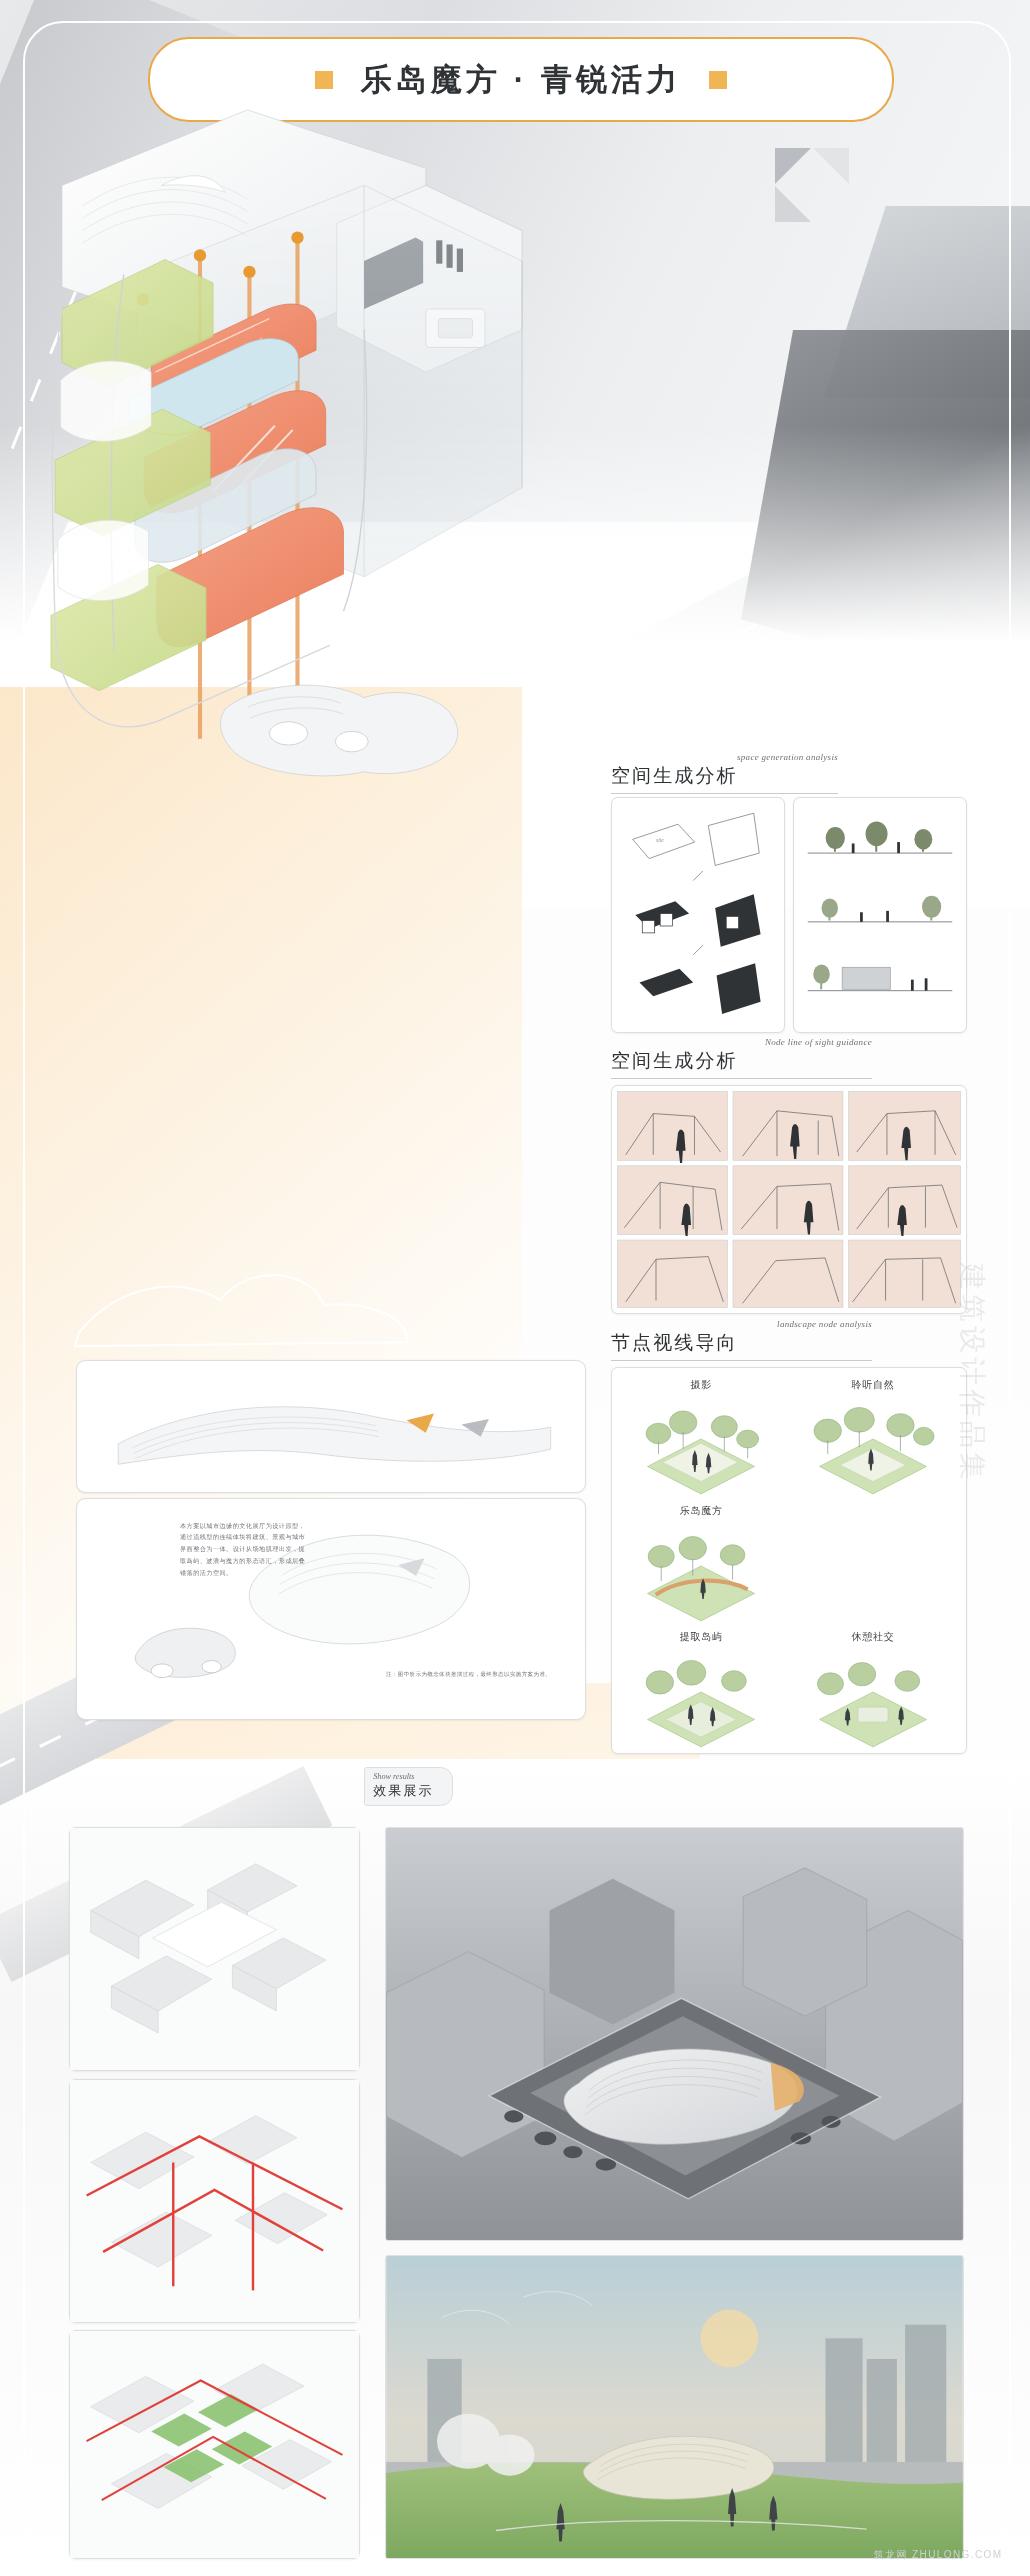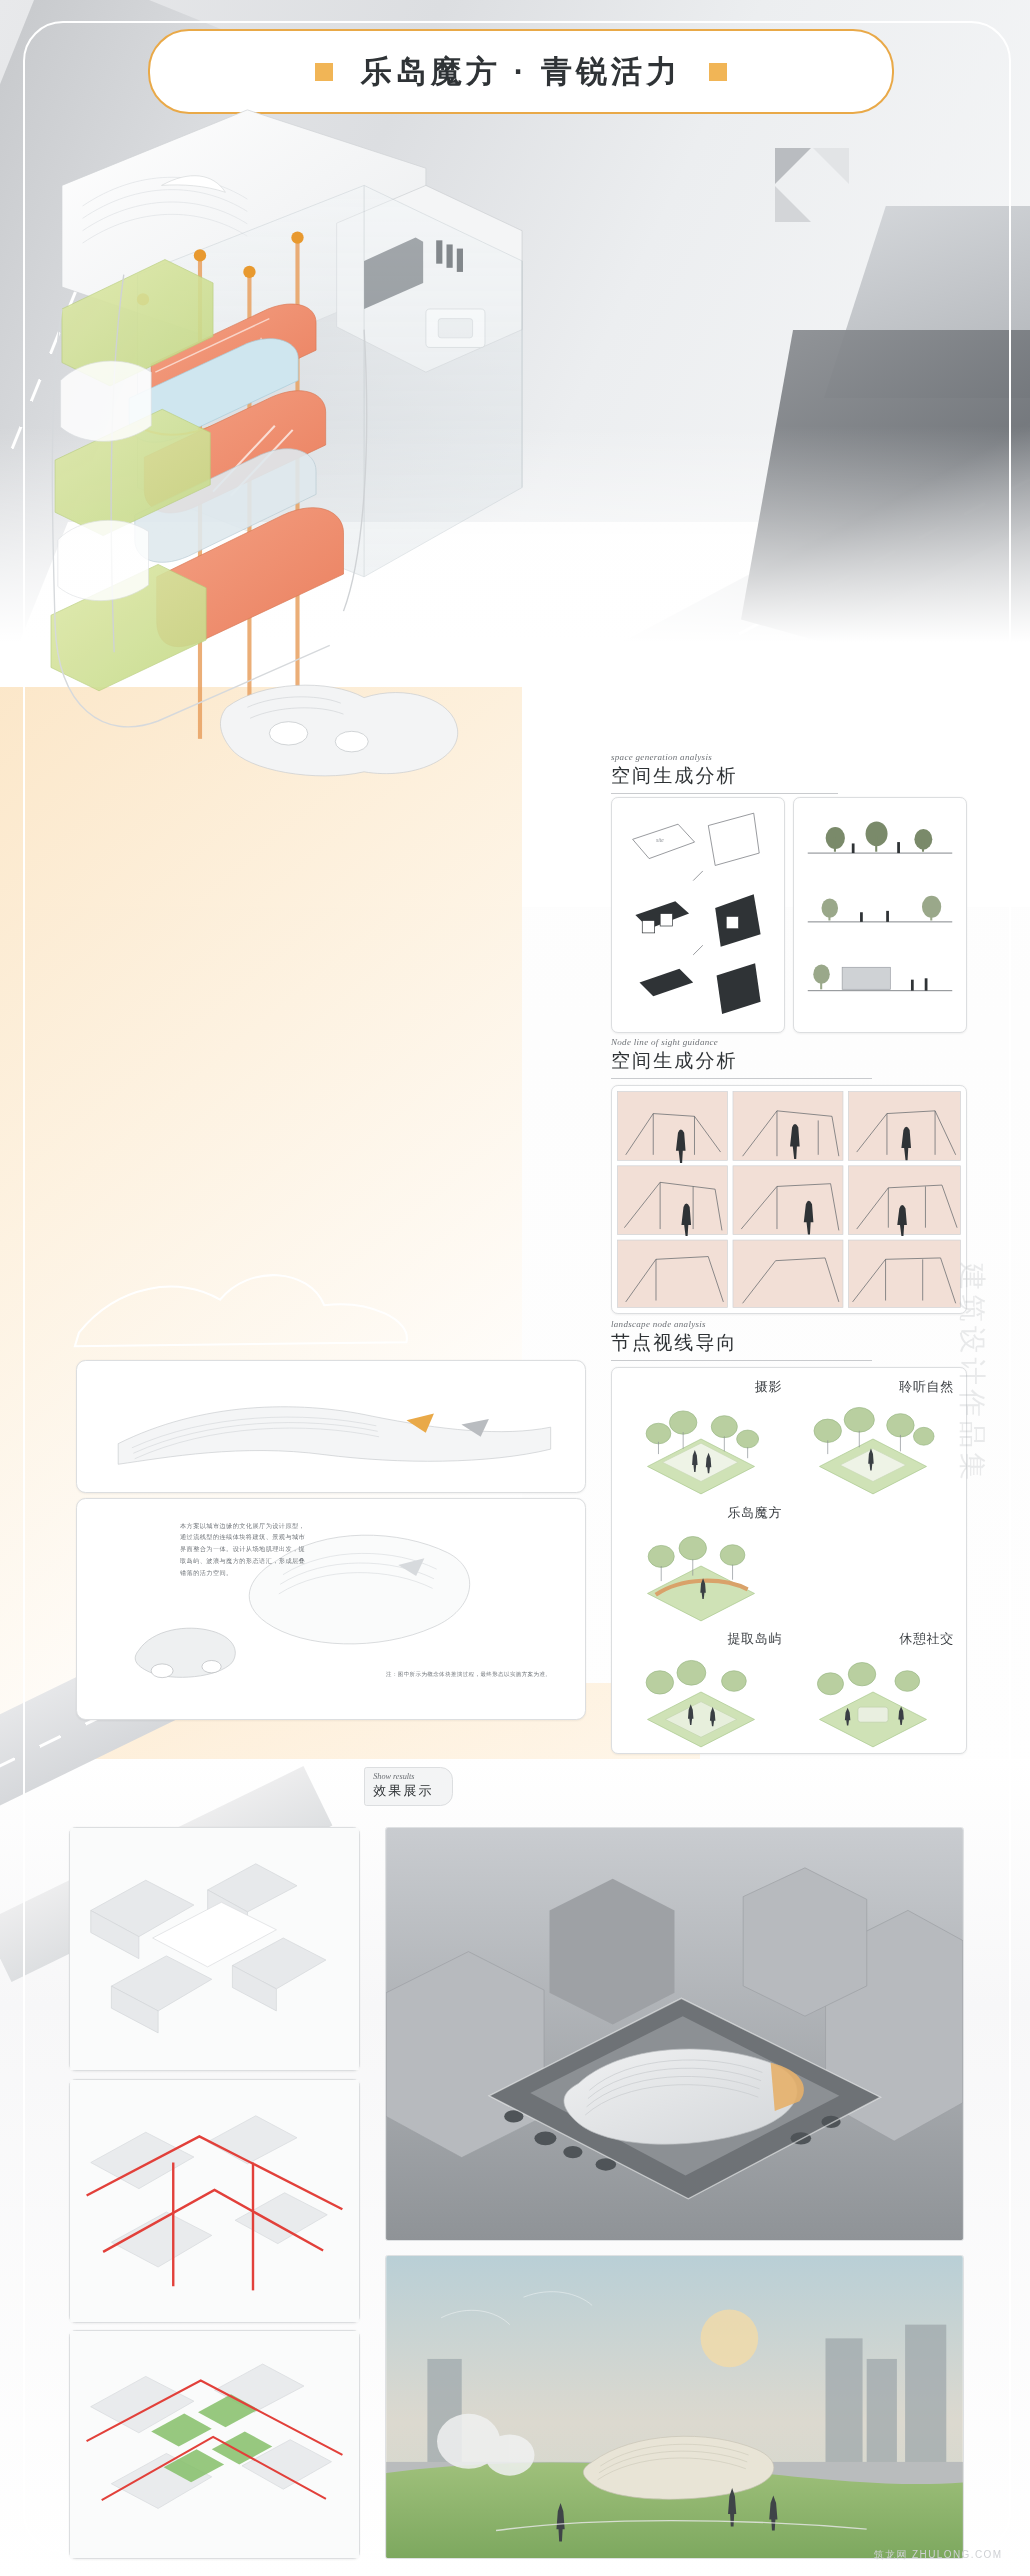--- a/index.html
+++ b/index.html
@@ -33,40 +33,40 @@
   .tri-logo{position:absolute;right:179px;top:148px;width:76px;height:76px;}
   .tri-logo .a{position:absolute;left:0;top:0;width:0;height:0;border-left:36px solid #b9bcc0;border-bottom:36px solid transparent;}
   .tri-logo .b{position:absolute;left:38px;top:0;width:0;height:0;border-right:36px solid #e2e4e6;border-bottom:36px solid transparent;}
   .tri-logo .c{position:absolute;left:0;top:38px;width:0;height:0;border-left:36px solid #d3d5d8;border-top:36px solid transparent;}
 
   
   .frame{position:absolute;left:23.4px;top:20.6px;width:984px;height:2528px;
     border:2.1px solid #ffffff;border-radius:40px;pointer-events:none;}
 
   
-  .title-box{position:absolute;left:148px;top:29px;width:742px;height:81px;
+  .title-box{position:absolute;left:148px;top:37px;width:742px;height:81px;
     background:#ffffff;border:2.1px solid #e9a948;border-radius:41px;
     display:flex;align-items:center;justify-content:center;gap:28px;}
   .title-sq{width:18px;height:18px;background:#f1b556;transform:rotate(0deg);}
   .title-txt{font-size:31px;letter-spacing:4.1px;color:#2f3336;font-weight:bold;}
 
   
   .axo{position:absolute;left:41px;top:103px;width:605px;height:1236px;}
 
   
   .card{position:absolute;background:#ffffff;border:0.7px solid #dcdee0;border-radius:6.9px;box-shadow:0 0.7px 2.1px rgba(0,0,0,.06);}
   .sec-label{position:absolute;}
-  .sec-en{font-family:"Liberation Serif",serif;font-style:italic;font-size:9px;color:#6d7176;letter-spacing:0.3px;}
+  .sec-en{font-family:"Liberation Serif",serif;font-style:italic;font-size:9px;color:#6d7176;letter-spacing:0.3px;text-align:right;}
   .sec-cn{font-size:19px;color:#2e3235;letter-spacing:2.1px;margin-top:1.4px;}
   .sec-rule{height:0.7px;background:#c9cbce;margin-top:4.1px;}
 
   .tag{position:absolute;background:#f3f4f5;border:0.7px solid #dcdee0;border-radius:2.7px 12.4px 12.4px 2.7px;padding:4.1px 18px 4.8px 8.2px;}
   .tag .en{font-family:"Liberation Serif",serif;font-style:italic;font-size:8.2px;color:#6a6e73;display:block;}
   .tag .cn{font-size:13px;color:#2e3235;letter-spacing:2.1px;display:block;margin-top:0.7px;}
-  .mini-cap{position:absolute;font-size:13px;color:#3a3e42;letter-spacing:0.7px;text-align:right;width:100%;}
+  .mini-cap{position:absolute;font-size:10px;color:#3a3e42;letter-spacing:0.7px;text-align:center;width:100%;}
 
   .txtblock{position:absolute;font-size:6.2px;line-height:1.9;color:#70757a;letter-spacing:0.4px;}
   .wm{position:absolute;right:27.5px;bottom:13.7px;font-size:10px;color:#cfd1d4;letter-spacing:1.4px;}
   .wm2{position:absolute;right:40px;top:1484px;font-size:27.5px;color:rgba(180,183,187,.28);letter-spacing:4.1px;transform:rotate(90deg);transform-origin:right top;white-space:nowrap;}
 
   .render{position:absolute;border-radius:2.7px;overflow:hidden;border:0.7px solid #dfe1e3;}
 </style>
 </head>
 <body>
 

